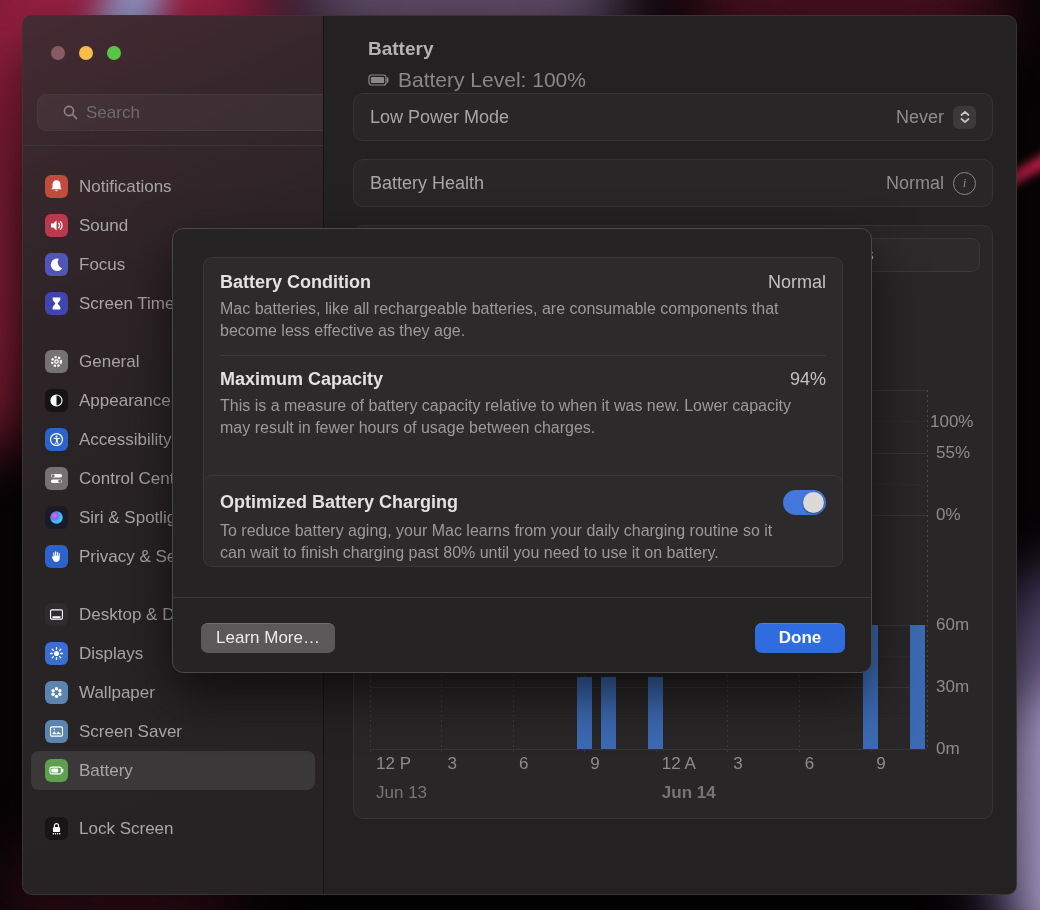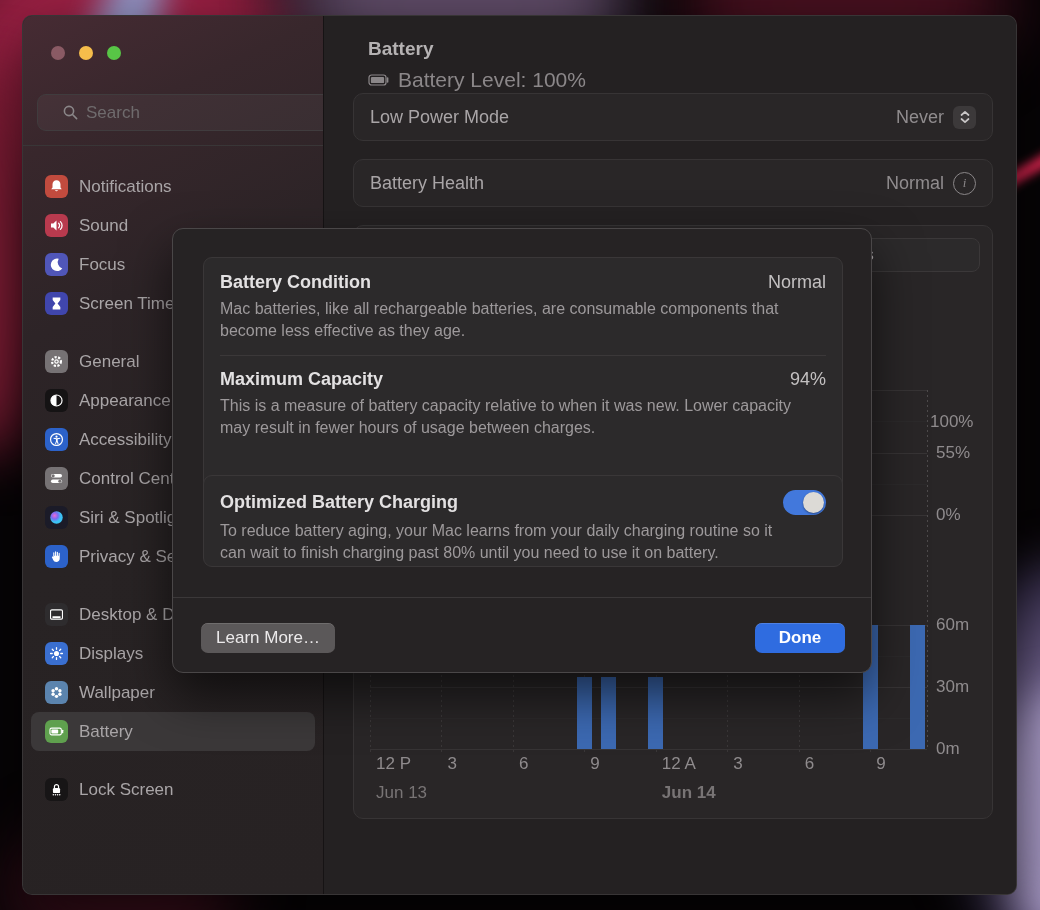--- a/index.html
+++ b/index.html
@@ -249,20 +249,30 @@
                     <circle cx="14" cy="12" r="2"></circle>
                     <circle cx="10" cy="14.5" r="2"></circle>
                     <circle cx="6" cy="12" r="2"></circle>
                     <circle cx="6" cy="8" r="2"></circle>
                   </g>
                   <circle cx="10" cy="10" r="2" fill="#5b84ae"></circle>
                 </svg>
             </span>
             <span class="lbl">Wallpaper</span>
           </div>
+          <div class="item">
+            <span class="ic" style="background:#5b84ae;">
+              <svg width="17" height="17" viewBox="0 0 20 20">
+                  <rect x="3" y="4.5" width="14" height="11" rx="1.5" fill="none" stroke="#fff" stroke-width="1.3"></rect>
+                  <path d="M4.5 13.2l3-3.5 2.4 2.8 2-2.4 3.6 3.1z" fill="#fff"></path>
+                  <circle cx="7.4" cy="7.6" r="1" fill="#fff"></circle>
+                </svg>
+            </span>
+            <span class="lbl">Screen Saver</span>
+          </div>
           <div class="item selected">
             <span class="ic" style="background:#5fa04e;">
               <svg width="17" height="17" viewBox="0 0 20 20">
                   <rect x="2.3" y="6" width="13.4" height="8" rx="2" fill="none" stroke="#fff" stroke-width="1.3"></rect>
                   <rect x="4" y="7.7" width="8" height="4.6" rx="1" fill="#fff"></rect>
                   <path d="M17.2 8.6v2.8" stroke="#fff" stroke-width="1.6" stroke-linecap="round"></path>
                 </svg>
             </span>
             <span class="lbl">Battery</span>
           </div>

